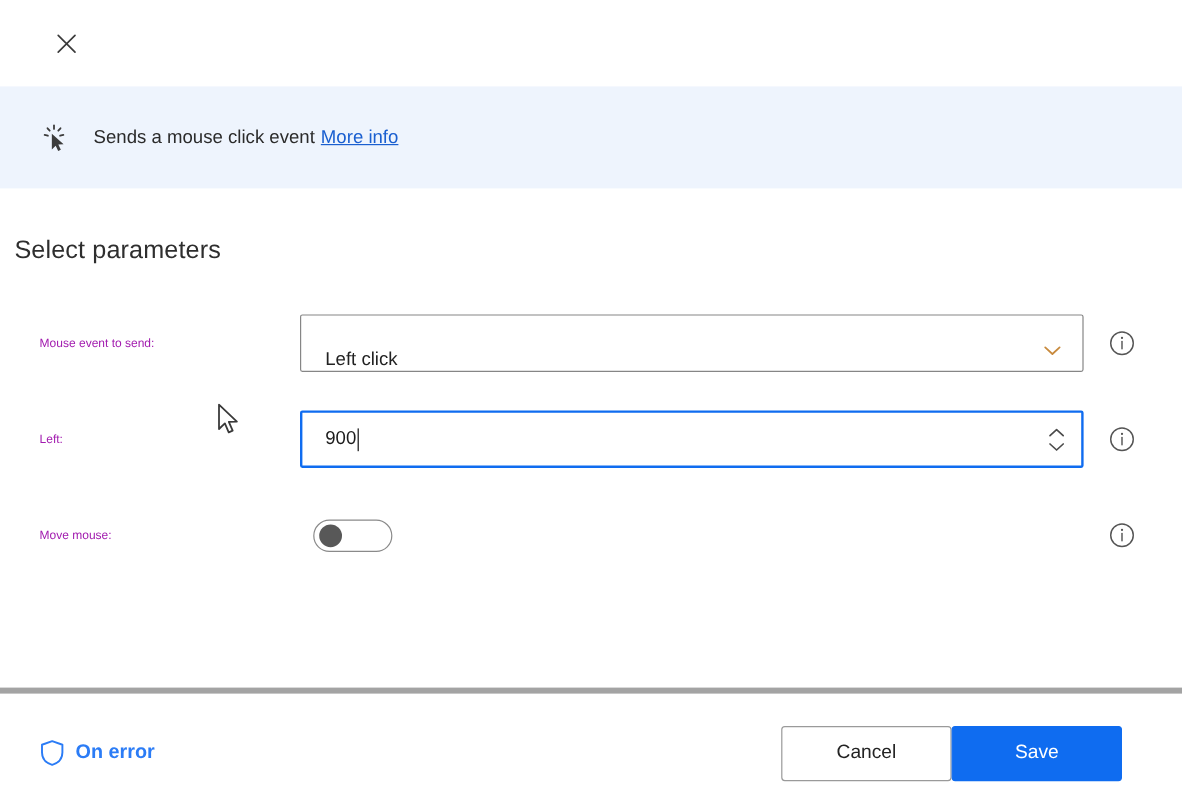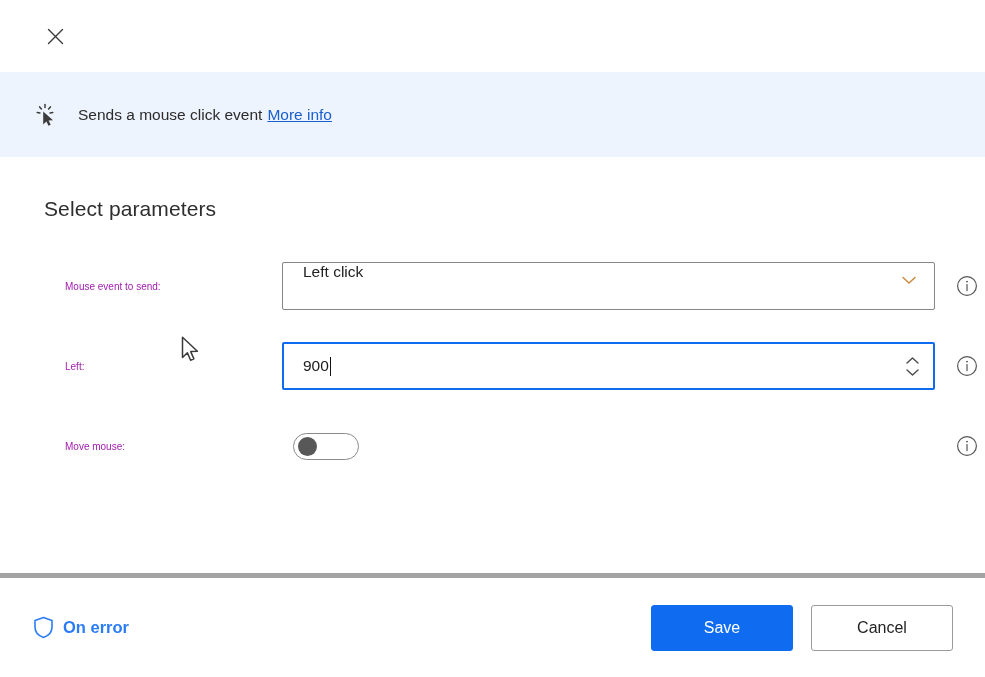--- a/index.html
+++ b/index.html
@@ -81,21 +81,21 @@
   .banner-link {
     color: #1a5fd0;
     text-decoration: underline;
     margin-left: 5px;
     cursor: pointer;
   }
 
   
   .body {
     flex: 1 1 auto;
-    padding: 32px 32px 0 44px;
+    padding: 32px 32px 0 12px;
     box-sizing: border-box;
     position: relative;
   }
   .section-title {
     font-size: 21px;
     font-weight: 400;
     color: #2e2e2e;
     margin: 8px 0 0 0;
     letter-spacing: 0.1px;
   }
@@ -125,21 +125,21 @@
 
   
   .select-box {
     width: 653px;
     height: 48px;
     box-sizing: border-box;
     border: 1px solid #868686;
     border-radius: 2px;
     background: #ffffff;
     display: flex;
-    align-items: flex-start;
+    align-items: flex-end;
     padding: 0 8px 0 20px;
     cursor: pointer;
   }
   .select-value {
     flex: 1 1 auto;
     font-size: 15.5px;
     color: #222222;
   }
   .chevron {
     width: 34px;
@@ -397,22 +397,22 @@
   <div class="footer">
     <div class="on-error">
       <span class="shield-icon">
         <svg width="21" height="23" viewBox="0 0 21 23">
           <path d="M10.5 1.6 L19 4.6 V11 C19 16.2 15.3 19.9 10.5 21.4 C5.7 19.9 2 16.2 2 11 V4.6 Z" stroke="#2b7cf6" stroke-width="1.6" fill="none" stroke-linejoin="round"></path>
         </svg>
       </span>
       <span class="on-error-label">On error</span>
     </div>
     <div class="footer-spacer"></div>
+    <div class="btn btn-secondary">Cancel</div>
     <div class="btn btn-primary">Save</div>
-    <div class="btn btn-secondary">Cancel</div>
   </div>
 
 </div>
 
 <div class="cursor-overlay">
   <svg width="22" height="29" viewBox="0 0 22 29">
     <path d="M1.5 1.2 L1.5 21.5 L6.4 16.8 L9.6 24.3 L12.9 22.9 L9.7 15.6 L16.4 15.3 Z" fill="#ffffff" stroke="#3a3a3a" stroke-width="1.5" stroke-linejoin="round"></path>
   </svg>
 </div>
 

